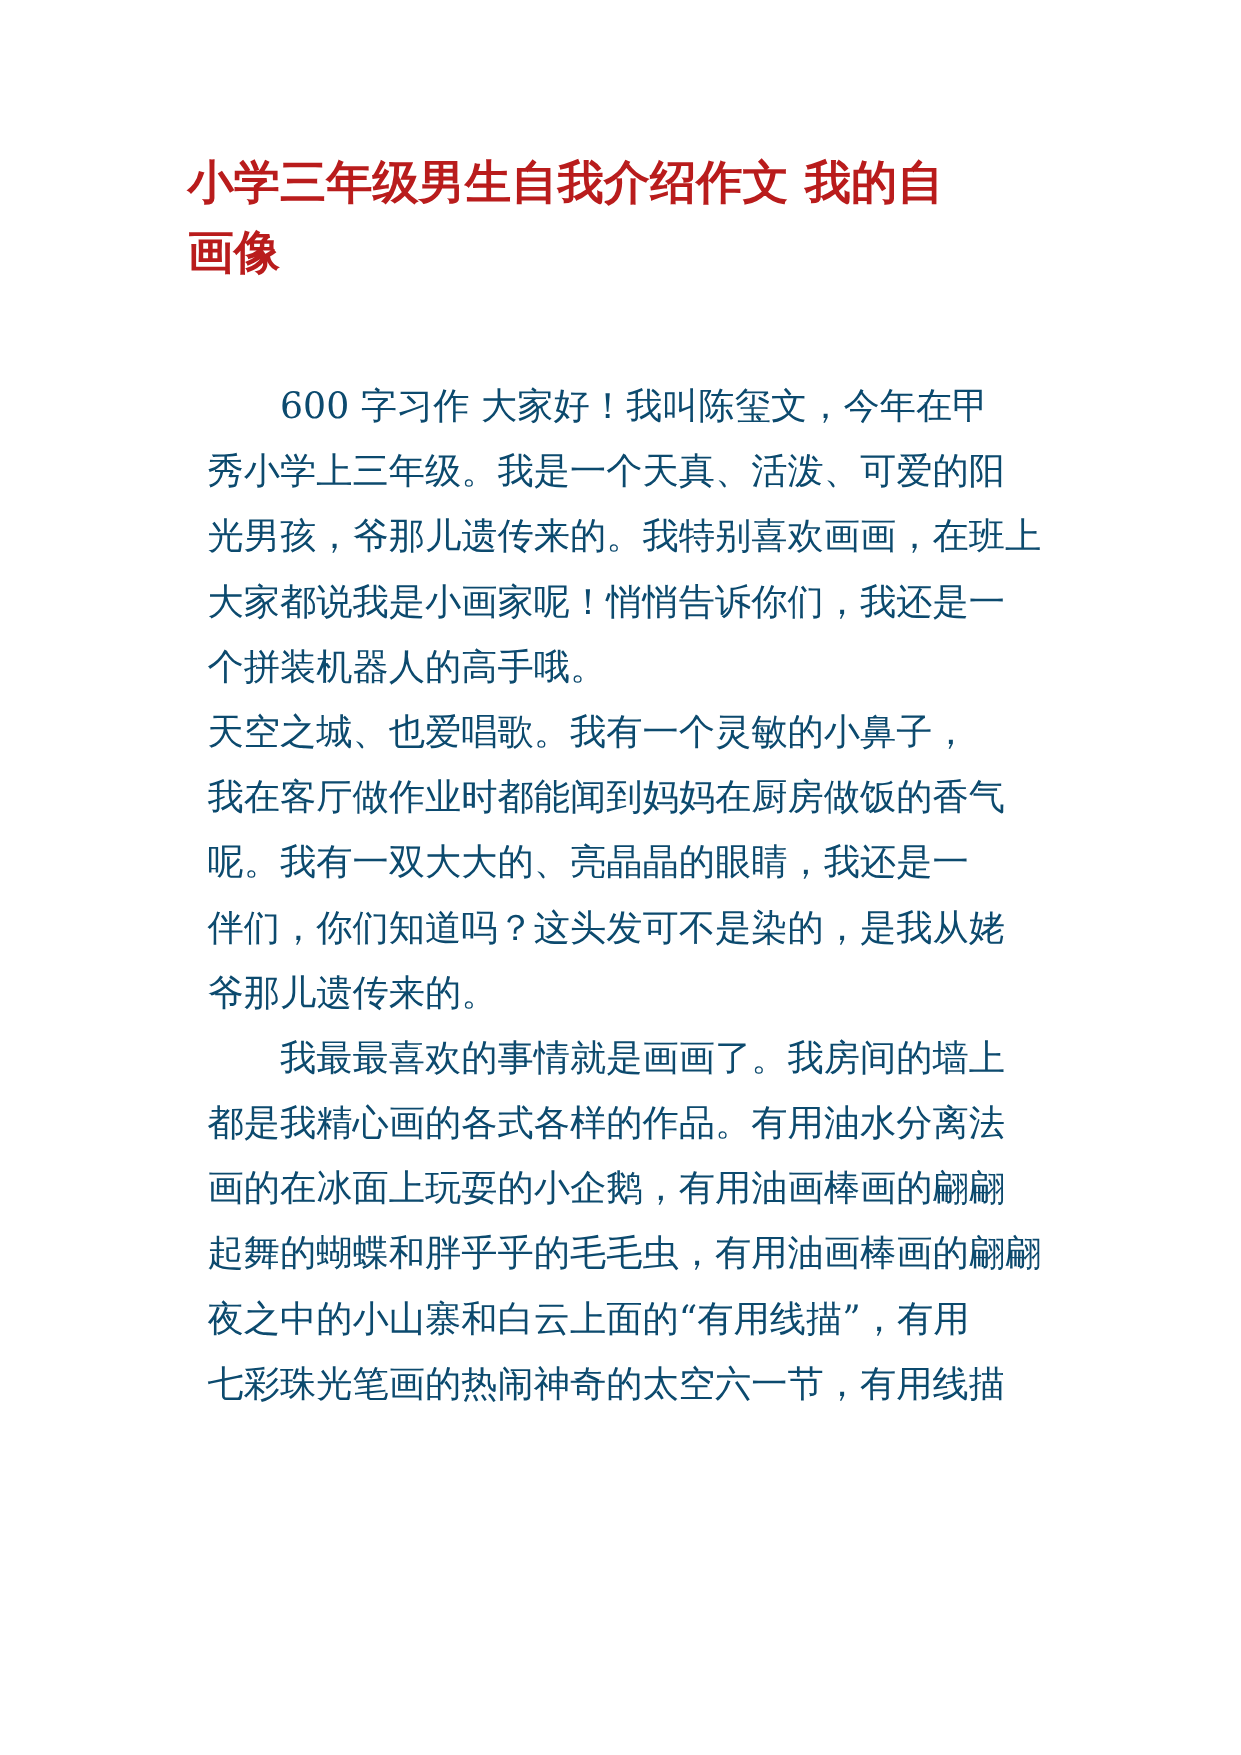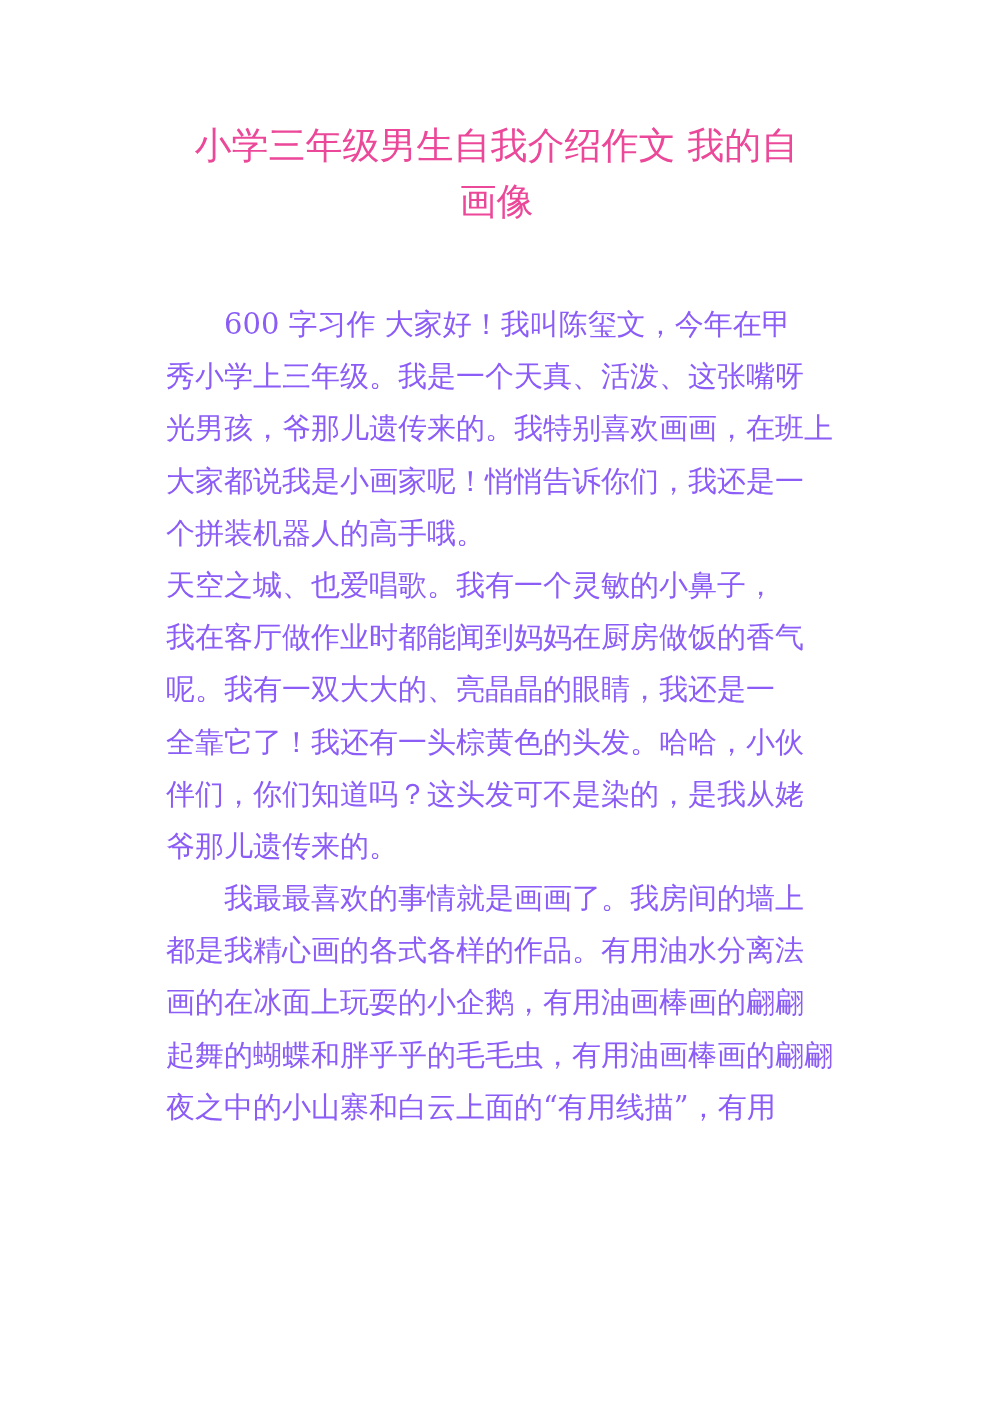--- a/index.html
+++ b/index.html
@@ -18,41 +18,40 @@
       position: absolute;
       left: 0; top: 0;
       width: 993px; height: 1404px;
       background: #ffffff;
     }
     .title {
       position: absolute;
       left: 150px;
       width: 693px;
       top: 118px;
-      text-align: center;
       font-family: "DejaVu Sans", "Liberation Sans", sans-serif;
-      font-weight: normal;
+      font-weight: bold;
       font-size: 37px;
       line-height: 56px;
       letter-spacing: 0px;
-      color: #ec4899;
+      color: #b91c1c;
     }
     .title .line {
       display: block;
       white-space: nowrap;
     }
     .body-text {
       position: absolute;
       left: 166px;
       top: 298px;
       width: 670px;
       font-family: "DejaVu Serif", "Liberation Serif", serif;
       font-size: 29px;
       line-height: 52.2px;
-      color: #8b5cf6;
+      color: #0c4a6e;
     }
     .body-text .line {
       display: block;
       white-space: nowrap;
       height: 52.2px;
     }
     .body-text .line.indent {
       padding-left: 58px;
     }
   </style>
@@ -63,37 +62,37 @@
 
   <h1 class="title" style="margin:0;">
     <span class="line">小学三年级男生自我介绍作文  我的自</span>
     <span class="line">画像</span>
   </h1>
 
   <div class="body-text">
 
     <div>
       <span class="line indent">600 字习作    大家好！我叫陈玺文，今年在甲</span>
-      <span class="line">秀小学上三年级。我是一个天真、活泼、这张嘴呀</span>
+      <span class="line">秀小学上三年级。我是一个天真、活泼、可爱的阳</span>
       <span class="line">光男孩，爷那儿遗传来的。我特别喜欢画画，在班上</span>
       <span class="line">大家都说我是小画家呢！悄悄告诉你们，我还是一</span>
       <span class="line">个拼装机器人的高手哦。</span>
     </div>
 
     <div>
       <span class="line">天空之城、也爱唱歌。我有一个灵敏的小鼻子，</span>
       <span class="line">我在客厅做作业时都能闻到妈妈在厨房做饭的香气</span>
       <span class="line">呢。我有一双大大的、亮晶晶的眼睛，我还是一</span>
-      <span class="line">全靠它了！我还有一头棕黄色的头发。哈哈，小伙</span>
       <span class="line">伴们，你们知道吗？这头发可不是染的，是我从姥</span>
       <span class="line">爷那儿遗传来的。</span>
     </div>
 
     <div>
       <span class="line indent">我最最喜欢的事情就是画画了。我房间的墙上</span>
       <span class="line">都是我精心画的各式各样的作品。有用油水分离法</span>
       <span class="line">画的在冰面上玩耍的小企鹅，有用油画棒画的翩翩</span>
       <span class="line">起舞的蝴蝶和胖乎乎的毛毛虫，有用油画棒画的翩翩</span>
       <span class="line">夜之中的小山寨和白云上面的“有用线描”，有用</span>
+      <span class="line">七彩珠光笔画的热闹神奇的太空六一节，有用线描</span>
     </div>
   </div>
 
 </div>
 
 </body></html>

